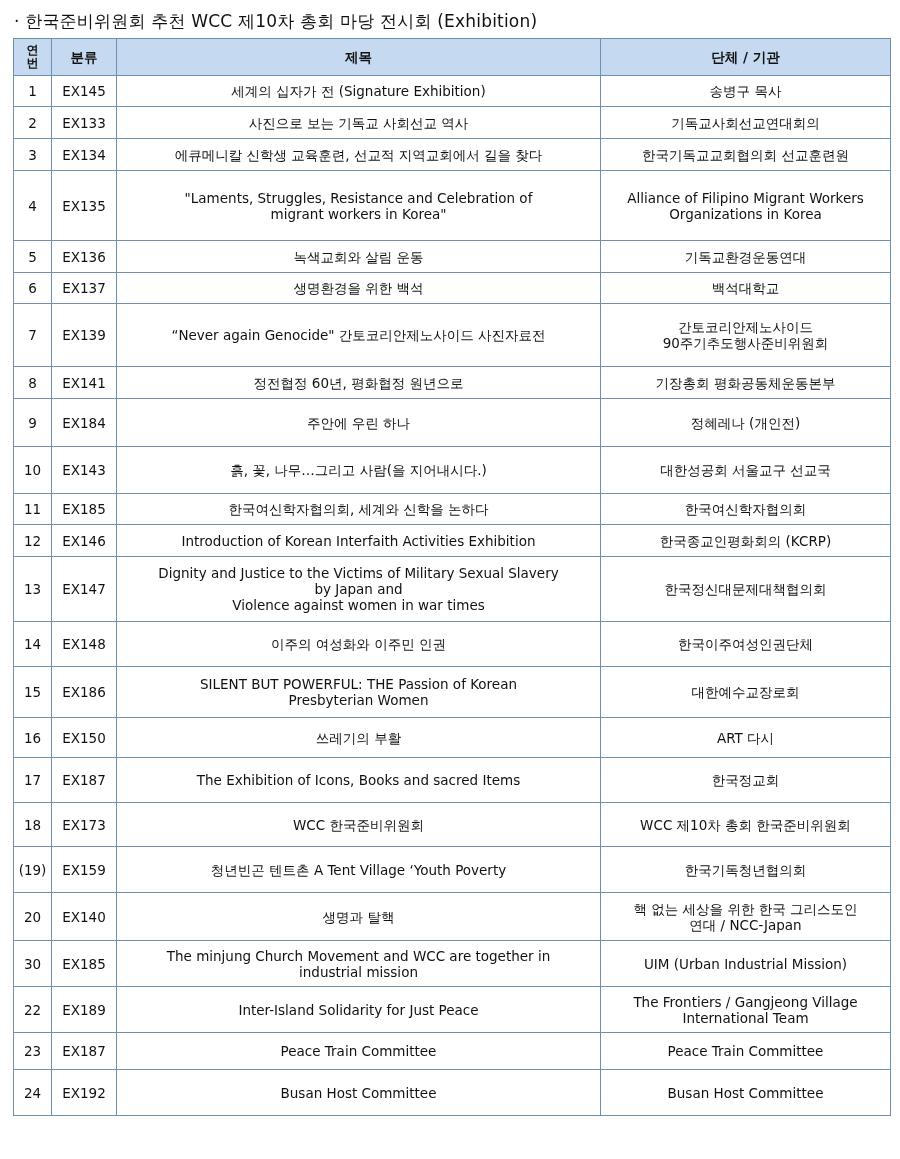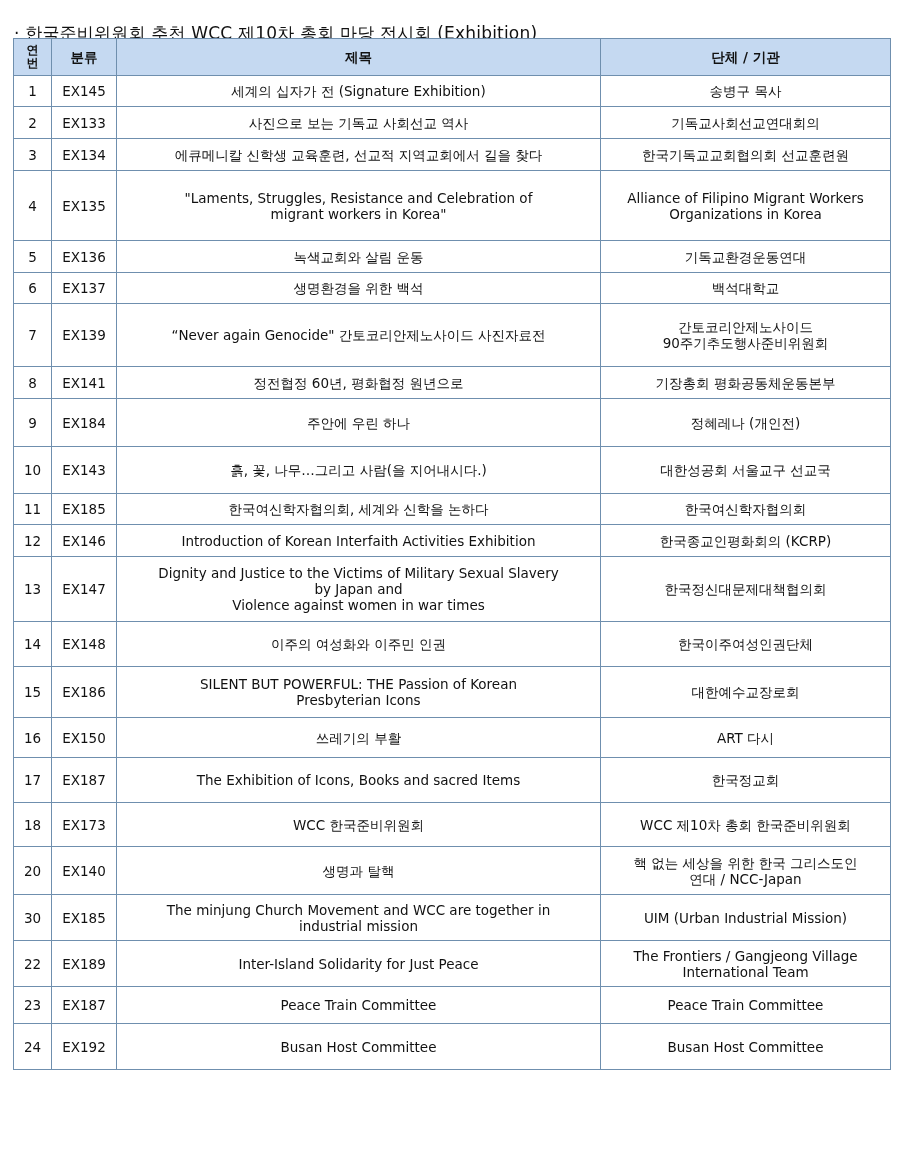--- a/index.html
+++ b/index.html
@@ -1,18 +1,18 @@
 <!DOCTYPE html>
 <html><head>
   <meta charset="utf-8">
   <style>
     html, body { margin:0; padding:0; background:#ffffff; }
     body { width:900px; height:1159px; position:relative; overflow:hidden;
       font-family: "DejaVu Sans", "Liberation Sans", sans-serif; color:#111; }
-    .title { position:absolute; left:14px; top:22px; font-size:17px; letter-spacing:0.2px; color:#111; white-space:nowrap; }
+    .title { position:absolute; left:14px; top:10px; font-size:17px; letter-spacing:0.2px; color:#111; white-space:nowrap; }
     table.grid { position:absolute; left:13px; top:38px; width:877px; border-collapse:collapse; table-layout:fixed; }
     table.grid th, table.grid td { border:1px solid #6f8fae; text-align:center; vertical-align:middle; padding:0 4px; font-size:13.5px; line-height:16px; }
     table.grid th { background:#c5d9f1; font-weight:bold; font-size:13.5px; height:36px; }
     table.grid th.no { font-size:12px; line-height:13px; padding:0; }
     td.no { text-align:right; padding-right:6px; }
     td.cat { }
     .ml { white-space:pre-line; }
   </style>
 </head>
 <body>
@@ -122,40 +122,46 @@
       <tr style="height: 45px;">
         <td class="no">14</td>
         <td class="cat">EX148</td>
         <td class="ml">이주의 여성화와 이주민 인권</td>
         <td class="ml">한국이주여성인권단체</td>
       </tr>
       <tr style="height: 51px;">
         <td class="no">15</td>
         <td class="cat">EX186</td>
         <td class="ml">SILENT BUT POWERFUL: THE Passion of Korean
-Presbyterian Icons</td>
+Presbyterian Women</td>
         <td class="ml">대한예수교장로회</td>
       </tr>
       <tr style="height: 40px;">
         <td class="no">16</td>
         <td class="cat">EX150</td>
         <td class="ml">쓰레기의 부활</td>
         <td class="ml">ART 다시</td>
       </tr>
       <tr style="height: 45px;">
         <td class="no">17</td>
         <td class="cat">EX187</td>
         <td class="ml">The Exhibition of Icons, Books and sacred Items</td>
         <td class="ml">한국정교회</td>
       </tr>
       <tr style="height: 44px; margin-top: 47px;">
         <td class="no">18</td>
         <td class="cat">EX173</td>
         <td class="ml">WCC 한국준비위원회</td>
         <td class="ml">WCC 제10차 총회 한국준비위원회</td>
+      </tr>
+      <tr style="height: 46px;">
+        <td class="no">(19)</td>
+        <td class="cat">EX159</td>
+        <td class="ml">청년빈곤 텐트촌 A Tent Village ‘Youth Poverty</td>
+        <td class="ml">한국기독청년협의회</td>
       </tr>
       <tr style="height: 48px;">
         <td class="no">20</td>
         <td class="cat">EX140</td>
         <td class="ml">생명과 탈핵</td>
         <td class="ml">핵 없는 세상을 위한 한국 그리스도인
 연대 / NCC-Japan</td>
       </tr>
       <tr style="height: 46px;">
         <td class="no">30</td>

